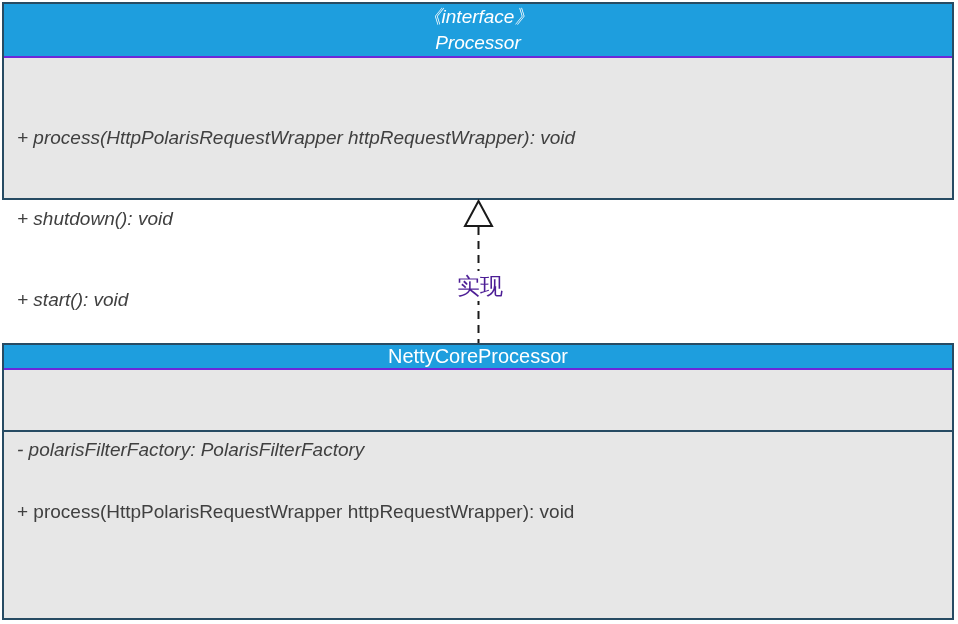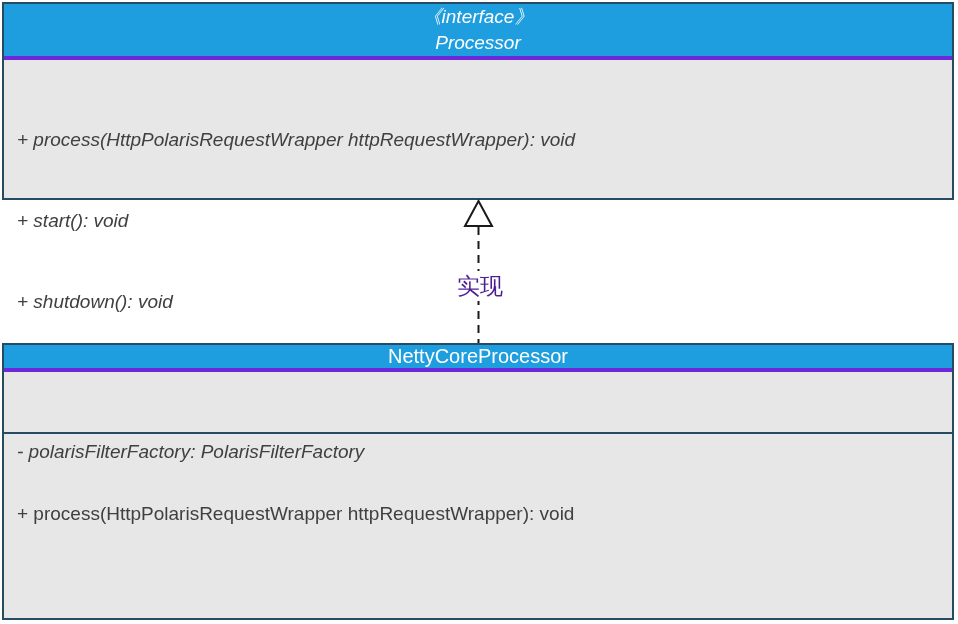--- a/index.html
+++ b/index.html
@@ -20,21 +20,21 @@
     left: 2px;
     width: 948px;
     border: 2px solid #274b63;
     background: #e7e7e7;
     display: flex;
     flex-direction: column;
     box-sizing: content-box;
   }
   .uml-header {
     background: #1e9ede;
-    border-bottom: 4px solid #6d28d9;
+    border-bottom: 2px solid #6d28d9;
     color: #ffffff;
     display: flex;
     flex-direction: column;
     align-items: center;
     justify-content: center;
     text-align: center;
   }
   .interface-box {
     top: 2px;
     height: 194px;
@@ -99,22 +99,22 @@
 
 <div class="canvas">
 
   <section class="uml-box interface-box">
     <header class="uml-header">
       <div>《interface》</div>
       <div>Processor</div>
     </header>
     <div class="member-section methods-section italic">
       <div class="member-line">+ process(HttpPolarisRequestWrapper httpRequestWrapper): void</div>
+      <div class="member-line">+ shutdown(): void</div>
       <div class="member-line">+ start(): void</div>
-      <div class="member-line">+ shutdown(): void</div>
     </div>
   </section>
 
   <svg class="connector-svg" viewBox="0 0 31 145" xmlns="http://www.w3.org/2000/svg">
     <polygon points="15.5,2 29,27 2,27" fill="#ffffff" stroke="#1a1a1a" stroke-width="2" stroke-linejoin="miter"></polygon>
     <line x1="15.5" y1="28" x2="15.5" y2="145" stroke="#1a1a1a" stroke-width="2" stroke-dasharray="8 6"></line>
   </svg>
   <div class="relation-label">实现</div>
 
   <section class="uml-box class-box">

